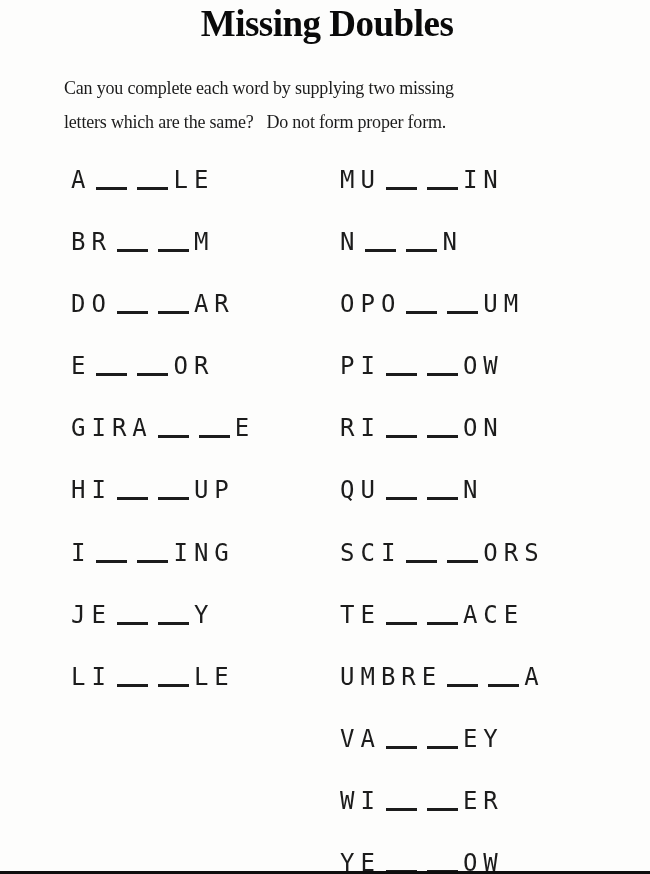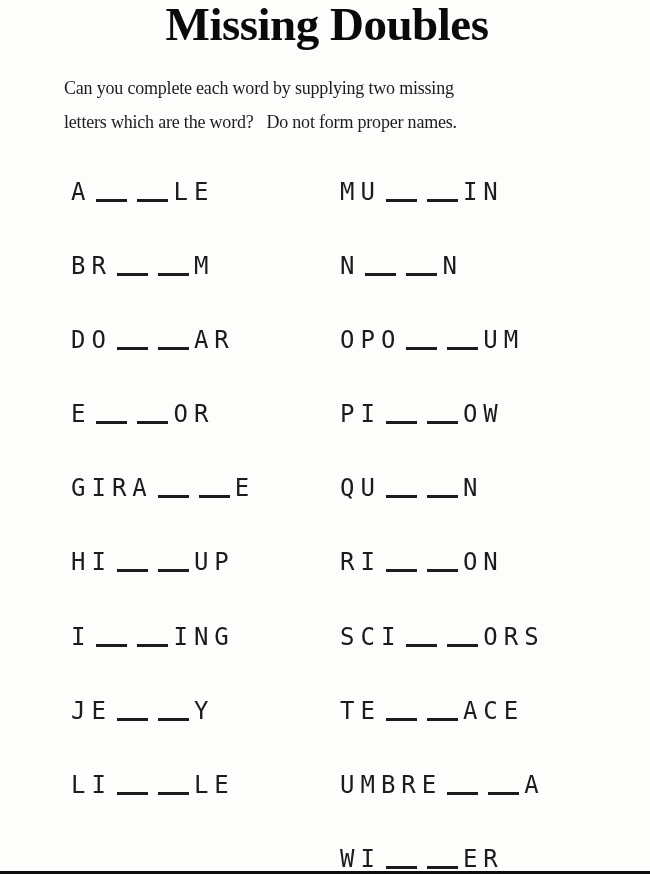--- a/index.html
+++ b/index.html
@@ -12,21 +12,21 @@
     font-family: "Liberation Serif", serif;
   }
   .title {
     position: absolute;
     top: 2px;
     left: 0;
     width: 644px;
     text-align: center;
     padding-left: 10px;
     box-sizing: border-box;
-    font-size: 47px;
+    font-size: 37px;
     line-height: 44px;
     font-weight: bold;
     letter-spacing: -0.5px;
     color: var(--heading-ink, #0a0a0a);
   }
   .instructions {
     position: absolute;
     top: 72px;
     left: 64px;
     width: 560px;
@@ -41,21 +41,20 @@
   .col {
     position: absolute;
     top: 166px;
   }
   .col-left  { left: 71px; }
   .col-right { left: 340px; }
   .row {
     height: 62.1px;
     line-height: 28px;
     white-space: nowrap;
-    margin-top: 12px;
   }
   .ltr {
     display: inline-block;
     font-family: "DejaVu Sans Mono", monospace;
     font-size: 24px;
     font-weight: normal;
     color: var(--ink, #1c1c1c);
     margin-right: 6px;
   }
   .blank {
@@ -78,41 +77,42 @@
     z-index: 5;
   }
 </style>
 </head>
 <body style="--ink: #1c1c1c; --heading-ink: #0a0a0a; --bg: #fdfdfc; --bar: #0e0e0e;">
 
 <div class="title">Missing Doubles</div>
 
 <div class="instructions">
   <div class="instr-line">Can you complete each word by supplying two missing</div>
-  <div class="instr-line">letters which are the word?   Do not form proper names.</div>
+  <div class="instr-line">letters which are the same?   Do not form proper form.</div>
 </div>
 
 <div class="col col-left">
     <div class="row"><span class="ltr">A</span><span class="blank"></span><span class="blank"></span><span class="ltr">L</span><span class="ltr">E</span></div>
     <div class="row"><span class="ltr">B</span><span class="ltr">R</span><span class="blank"></span><span class="blank"></span><span class="ltr">M</span></div>
     <div class="row"><span class="ltr">D</span><span class="ltr">O</span><span class="blank"></span><span class="blank"></span><span class="ltr">A</span><span class="ltr">R</span></div>
     <div class="row"><span class="ltr">E</span><span class="blank"></span><span class="blank"></span><span class="ltr">O</span><span class="ltr">R</span></div>
     <div class="row"><span class="ltr">G</span><span class="ltr">I</span><span class="ltr">R</span><span class="ltr">A</span><span class="blank"></span><span class="blank"></span><span class="ltr">E</span></div>
     <div class="row"><span class="ltr">H</span><span class="ltr">I</span><span class="blank"></span><span class="blank"></span><span class="ltr">U</span><span class="ltr">P</span></div>
     <div class="row"><span class="ltr">I</span><span class="blank"></span><span class="blank"></span><span class="ltr">I</span><span class="ltr">N</span><span class="ltr">G</span></div>
     <div class="row"><span class="ltr">J</span><span class="ltr">E</span><span class="blank"></span><span class="blank"></span><span class="ltr">Y</span></div>
     <div class="row"><span class="ltr">L</span><span class="ltr">I</span><span class="blank"></span><span class="blank"></span><span class="ltr">L</span><span class="ltr">E</span></div>
   </div>
 <div class="col col-right">
     <div class="row"><span class="ltr">M</span><span class="ltr">U</span><span class="blank"></span><span class="blank"></span><span class="ltr">I</span><span class="ltr">N</span></div>
     <div class="row"><span class="ltr">N</span><span class="blank"></span><span class="blank"></span><span class="ltr">N</span></div>
     <div class="row"><span class="ltr">O</span><span class="ltr">P</span><span class="ltr">O</span><span class="blank"></span><span class="blank"></span><span class="ltr">U</span><span class="ltr">M</span></div>
     <div class="row"><span class="ltr">P</span><span class="ltr">I</span><span class="blank"></span><span class="blank"></span><span class="ltr">O</span><span class="ltr">W</span></div>
+    <div class="row"><span class="ltr">R</span><span class="ltr">I</span><span class="blank"></span><span class="blank"></span><span class="ltr">O</span><span class="ltr">N</span></div>
     <div class="row"><span class="ltr">Q</span><span class="ltr">U</span><span class="blank"></span><span class="blank"></span><span class="ltr">N</span></div>
-    <div class="row"><span class="ltr">R</span><span class="ltr">I</span><span class="blank"></span><span class="blank"></span><span class="ltr">O</span><span class="ltr">N</span></div>
     <div class="row"><span class="ltr">S</span><span class="ltr">C</span><span class="ltr">I</span><span class="blank"></span><span class="blank"></span><span class="ltr">O</span><span class="ltr">R</span><span class="ltr">S</span></div>
     <div class="row"><span class="ltr">T</span><span class="ltr">E</span><span class="blank"></span><span class="blank"></span><span class="ltr">A</span><span class="ltr">C</span><span class="ltr">E</span></div>
     <div class="row"><span class="ltr">U</span><span class="ltr">M</span><span class="ltr">B</span><span class="ltr">R</span><span class="ltr">E</span><span class="blank"></span><span class="blank"></span><span class="ltr">A</span></div>
+    <div class="row"><span class="ltr">V</span><span class="ltr">A</span><span class="blank"></span><span class="blank"></span><span class="ltr">E</span><span class="ltr">Y</span></div>
     <div class="row"><span class="ltr">W</span><span class="ltr">I</span><span class="blank"></span><span class="blank"></span><span class="ltr">E</span><span class="ltr">R</span></div>
     <div class="row"><span class="ltr">Y</span><span class="ltr">E</span><span class="blank"></span><span class="blank"></span><span class="ltr">O</span><span class="ltr">W</span></div>
   </div>
 
 <div class="bottom-bar"></div>
 
 </body></html>

